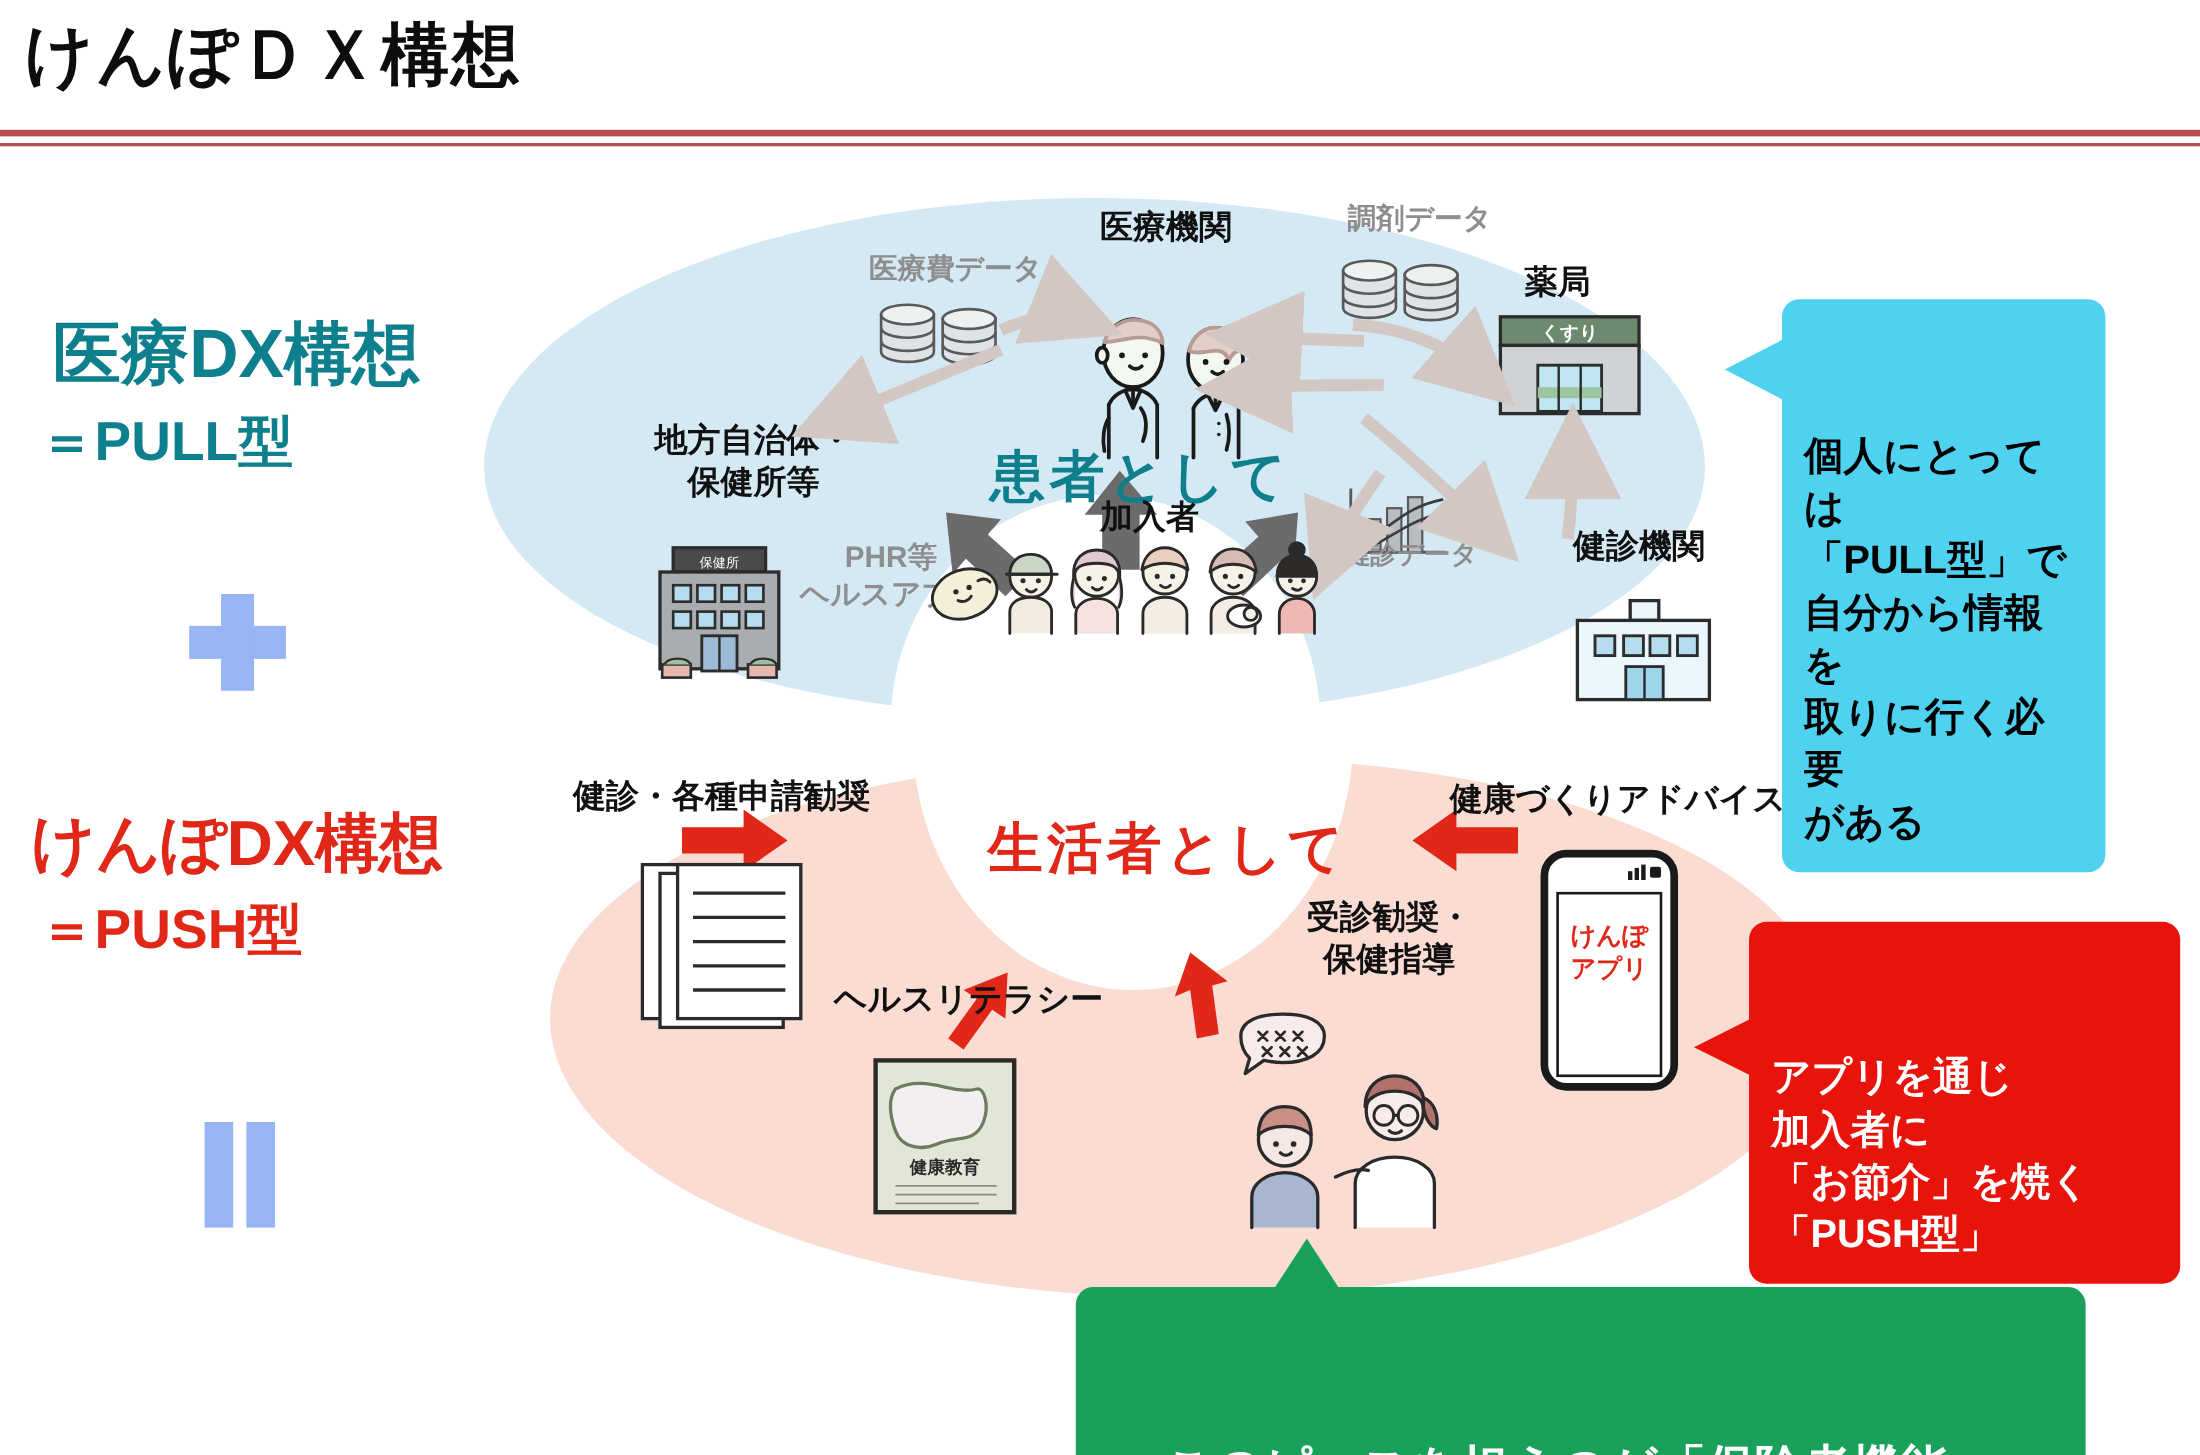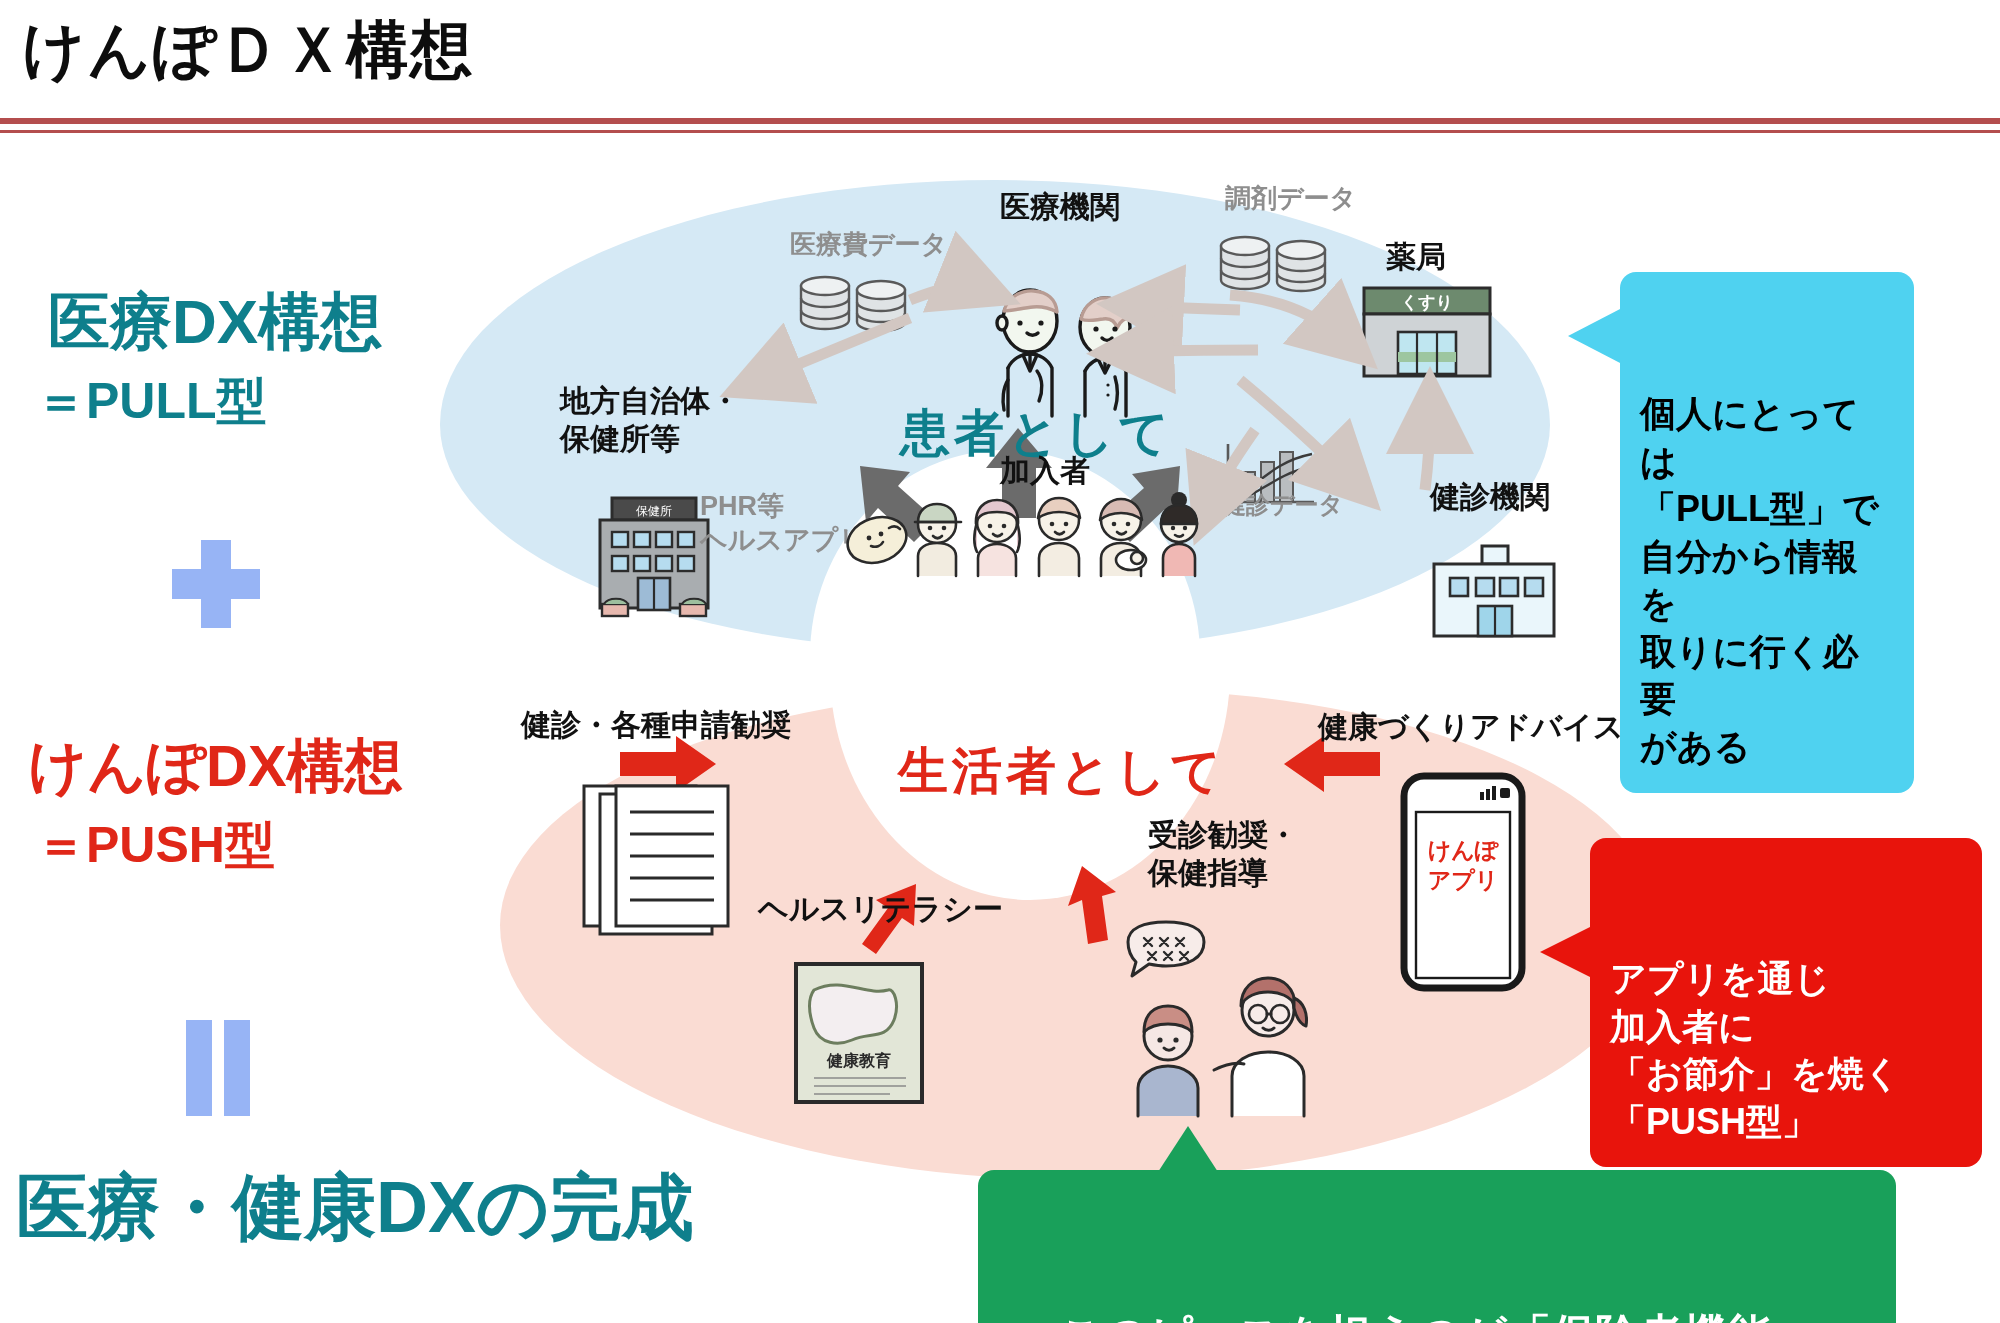--- a/index.html
+++ b/index.html
@@ -56,21 +56,21 @@
     background: #ffffff; border-radius: 0 0 50% 50% / 0 0 88% 88%;
   }
   .white-core {
     position: absolute; left: 845px; top: 470px; width: 340px; height: 380px;
     background: #ffffff; border-radius: 50%;
   }
 
   
   .node-lbl { position: absolute; white-space: nowrap; font-weight: 700; color: #111; line-height: 1.25; }
   .node-lbl.grey { color: #8e8e8e; font-weight: 700; }
-  .node-lbl.ctr { }
+  .node-lbl.ctr { text-align: center; }
   .big-teal { position: absolute; font-size: 46px; font-weight: 700; color: #0e7f8c; white-space: nowrap; }
   .big-red  { position: absolute; font-size: 46px; font-weight: 700; color: #e02718; white-space: nowrap; text-align: right; }
 
   
   .icon { position: absolute; }
 
   
   .arrow-grey { position: absolute; }
   .arrow-red  { position: absolute; }
 
@@ -100,21 +100,20 @@
   </div>
 
   <div class="left-lbl lbl-push-1">けんぽDX構想</div>
   <div class="left-lbl lbl-push-2">＝PUSH型</div>
 
   <div class="equal-sign">
     <i class="b1"></i>
       <i class="b2"></i>
   </div>
 
-  <div class="left-lbl lbl-final">医療・健康DXの完成</div>
 
   <div class="blob-blue"></div>
   <div class="blob-pink"></div>
   <div class="blob-blue-inner-notch"></div>
   <div class="blob-pink-notch"></div>
   <div class="white-core"></div>
 
   <svg class="icon" style="left:975px; top:285px;" width="190" height="135" viewBox="0 0 190 135">
     <g fill="none" stroke="#1a1a1a" stroke-width="3.4" stroke-linecap="round" stroke-linejoin="round">
       <ellipse cx="55" cy="36" rx="27" ry="31" fill="#f2f7ef"></ellipse>

